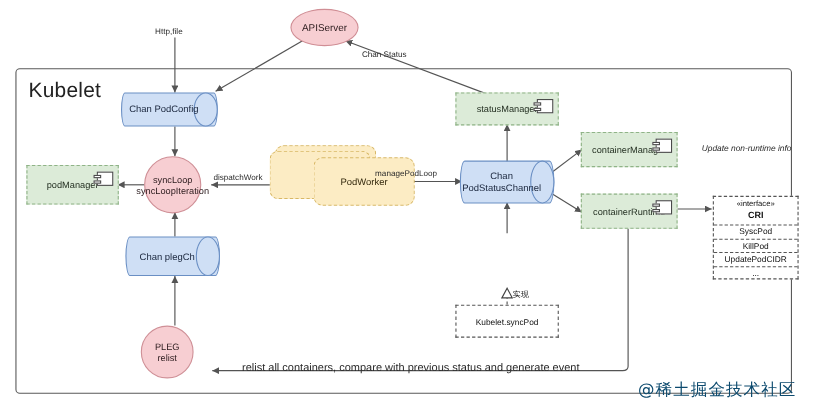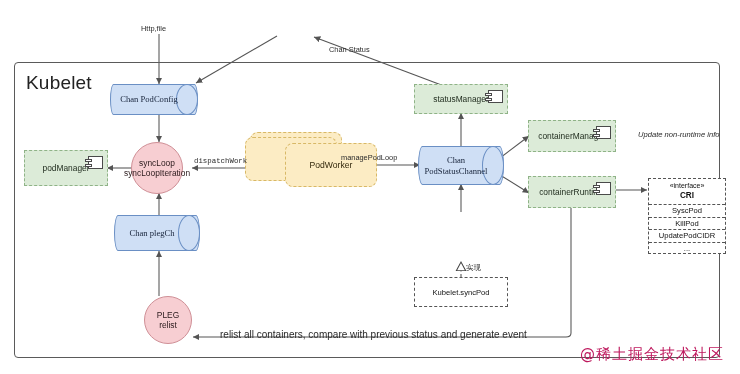--- a/index.html
+++ b/index.html
@@ -25,21 +25,21 @@
   
   .cyl{
     background:#cfdff5;border:1.1px solid #6a8fc4;border-radius:6px/26px;
     font-size:8.6px;line-height:1.18;color:#17233a;padding:0 14px 0 4px;
   }
   .cyl .cap{
     position:absolute;right:-1px;top:-1px;bottom:-1px;width:22px;
     border:1.1px solid #6a8fc4;border-radius:50%/50%;background:#cfdff5;
     box-sizing:border-box;
   }
-  .cyl .lbl{position:relative;z-index:2;font-family:Liberation Serif, serif;}
+  .cyl .lbl{position:relative;z-index:2;}
 
   
   .circ{
     background:#f7ced2;border:1.1px solid #cf8f96;border-radius:50%;
     font-size:8.4px;line-height:1.2;color:#2a1a1c;
   }
   
   .ellip{
     background:#f7ced2;border:1.2px solid #d08e95;border-radius:50%;
     font-size:9px;color:#2a1a1c;
@@ -91,21 +91,21 @@
   .cri .hdr .st{font-size:7px;}
   .cri .hdr .nm{font-weight:bold;font-size:8.2px;}
 
   
   .elabel{position:absolute;font-size:7.4px;color:#2a2a2a;white-space:nowrap;}
   .elabel.big{font-size:10px;}
   .note{position:absolute;font-size:7.6px;color:#2a2a2a;white-space:nowrap;}
 
   .watermark{
     position:absolute;right:16px;bottom:10px;
-    font-size:15px;color:#be185d;letter-spacing:1px;
+    font-size:15px;color:#0c4a6e;letter-spacing:1px;
     font-family:"DejaVu Sans",sans-serif;
   }
   .realize-label{position:absolute;font-size:7.4px;color:#222;}
 </style>
 </head>
 <body>
 
 <div id="stage">
 
   <svg id="wires" viewBox="0 0 740 374">
@@ -149,20 +149,23 @@
 
       <path d="M571,207 L571,333 Q571,337 566,337 L193,337" marker-end="url(#arrow)"></path>
 
       <path d="M461,277 L461,262" stroke-dasharray="3,2.4" marker-end="url(#hollowtri)"></path>
     </g>
   </svg>
 
   <div class="boundary"></div>
   <div class="boundary-title">Kubelet</div>
 
+  <div class="node ellip" style="left:264px;top:8px;width:62px;height:34px;">
+    <span>APIServer</span>
+  </div>
 
   <div class="node cyl" style="left:110px;top:84px;width:88px;height:31px;">
     <span class="cap"></span>
     <span class="lbl">Chan PodConfig</span>
   </div>
 
   <div class="node comp" style="left:24px;top:150px;width:84px;height:36px;">
     <span>podManager</span>
     <span class="uml"></span>
   </div>
@@ -178,21 +181,21 @@
     <span class="layer front" style="left:0;top:11px;width:92px;height:44px;">
       <span>PodWorker</span>
     </span>
   </div>
 
   <div class="node cyl" style="left:114px;top:215px;width:86px;height:36px;">
     <span class="cap"></span>
     <span class="lbl">Chan plegCh</span>
   </div>
 
-  <div class="node circ" style="left:144px;top:296px;width:48px;height:48px;flex-direction:column;">
+  <div class="node circ" style="left:128px;top:296px;width:48px;height:48px;flex-direction:column;">
     <span>PLEG</span>
     <span>relist</span>
   </div>
 
   <div class="node comp" style="left:414px;top:84px;width:94px;height:30px;">
     <span>statusManager</span>
     <span class="uml"></span>
   </div>
 
   <div class="node cyl" style="left:418px;top:146px;width:86px;height:39px;flex-direction:column;">
@@ -231,21 +234,21 @@
     <div class="row" style="height:12.5px;">
       <span>UpdatePodCIDR</span>
     </div>
     <div class="row" style="height:12.5px;">
       <span>...</span>
     </div>
   </div>
 
   <div class="elabel" style="left:141px;top:24px;">Http,file</div>
   <div class="elabel" style="left:329px;top:45px;">Chan Status</div>
-  <div class="elabel" style="left:194px;top:157px;font-family:Liberation Mono, monospace;">dispatchWork</div>
+  <div class="elabel" style="left:194px;top:157px;">dispatchWork</div>
   <div class="elabel" style="left:341px;top:153px;">managePodLoop</div>
   <div class="elabel big" style="left:220px;top:329px;">relist all containers, compare with previous status and generate event</div>
 
   <div class="note" style="left:638px;top:130px;font-style:italic;">Update non-runtime info</div>
 
   <div class="watermark">@稀土掘金技术社区</div>
 
 </div>
 
 </body></html>

